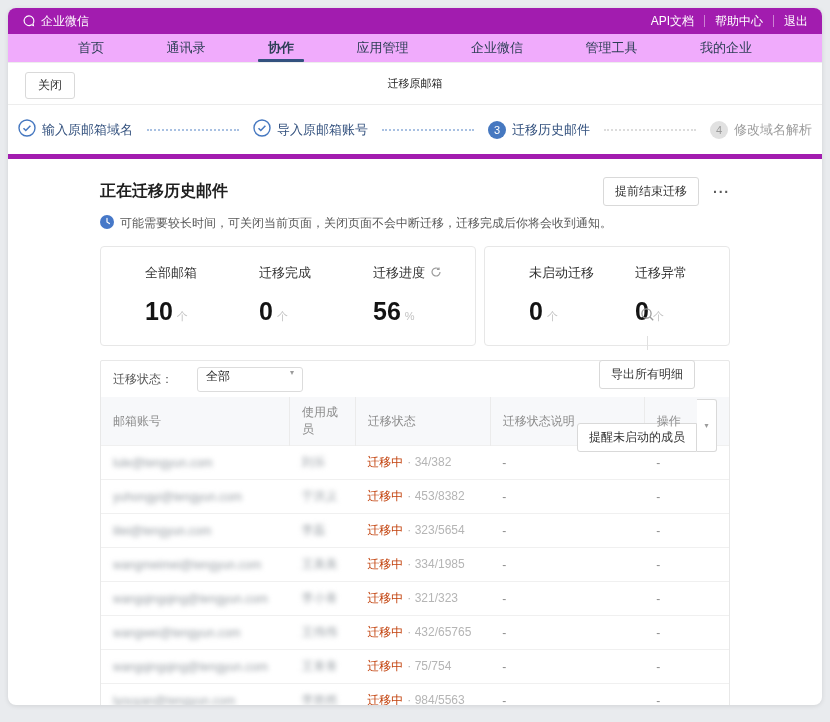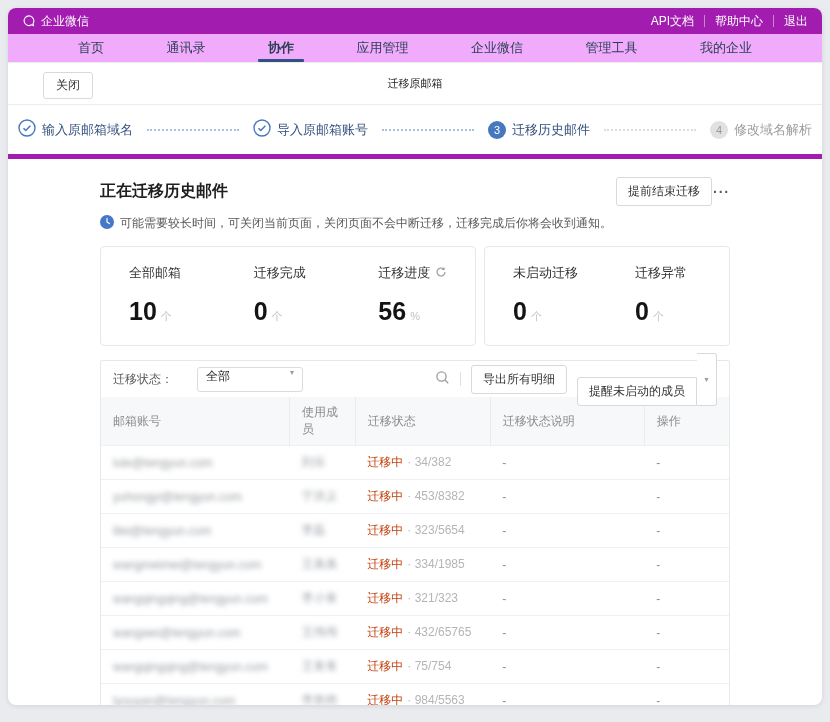--- a/index.html
+++ b/index.html
@@ -40,21 +40,21 @@
   .nav-item.active::after {
     content:""; position:absolute; left:-6px; right:-6px; bottom:0;
     height:3px; background:#33517e; border-radius:1px;
   }
   
   .wiz-head {
     position:relative; height:42px; border-bottom:1px solid #ededed;
     display:flex; align-items:center; justify-content:center;
   }
   .close-btn {
-    position:absolute; left:35px; top:9px;
+    position:absolute; left:17px; top:9px;
     background:#fff; border:1px solid #d9d9d9; border-radius:3px;
     font-size:12px; color:#333; padding:4px 12px; cursor:pointer;
     font-family:inherit;
   }
   .wiz-title { font-size:11px; color:#262626; font-weight:500; }
   
   .steps {
     height:54px; border-bottom:5px solid #a21caf;
     display:flex; align-items:center; justify-content:center;
   }
@@ -66,51 +66,51 @@
     color:#fff; font-size:11px; display:flex; align-items:center;
     justify-content:center;
   }
   .step.pending .step-num { background:#e1e1e1; color:#999; }
   .step-line { width:92px; border-top:2px dotted #a9c1e2; margin:0 14px; }
   .step-line.gray { border-top-color:#dcdcdc; }
   
   .content { width:630px; margin:0 auto; }
   .sec-head { margin-top:18px; display:flex; align-items:center; }
   .sec-title { font-size:16px; font-weight:700; color:#1f1f1f; }
-  .sec-actions { margin-left:auto; display:flex; align-items:center; gap:1px; }
+  .sec-actions { margin-left:auto; display:flex; align-items:center; gap:14px; }
   .btn {
     background:#fff; border:1px solid #d9d9d9; border-radius:3px;
     font-size:12px; color:#333; padding:5px 11px; cursor:pointer;
     font-family:inherit; white-space:nowrap;
   }
   .more-btn { border:none; background:none; color:#595959; font-size:14px;
     font-weight:700; letter-spacing:1px; cursor:pointer; }
   .notice { margin-top:9px; display:flex; align-items:center; gap:6px;
     font-size:12px; color:#595959; }
   
   .stats { margin-top:14px; display:flex; gap:8px; }
   .stat-card { border:1px solid #e7e7e7; border-radius:4px;
-    padding:17px 0 19px; display:flex; }
+    padding:17px 16px 19px; display:flex; }
   .stat-card.c1 { width:376px; }
   .stat-card.c2 { flex:1; }
   .stat { flex:1; padding-left:28px; }
   .stat-label { font-size:13px; color:#333; display:flex; align-items:center; gap:5px; }
   .stat-value { margin-top:15px; font-size:25px; font-weight:700; color:#141414; }
   .stat-suffix { font-size:11px; font-weight:400; color:#c2c2c2; margin-left:4px; }
   
   .panel { margin-top:14px; border:1px solid #e8e8e8; border-radius:2px; }
   .filter-row { display:flex; align-items:center; padding:5px 12px; height:36px; }
   .filter-label { font-size:12px; color:#595959; margin-right:24px; }
   .select {
     width:106px; height:25px; border:1px solid #dcdcdc; border-radius:3px;
     display:flex; align-items:flex-start; padding:0 8px; font-size:12px;
     color:#262626; cursor:pointer; background:#fff;
   }
   .select .caret { margin-left:auto; color:#9b9b9b; font-size:8px; }
-  .filter-right { margin-left:auto; display:flex; align-items:center; gap:10px; }
+  .filter-right { margin-left:auto; display:flex; align-items:center; gap:10px;flex-direction:column; }
   .vdiv { width:1px; height:14px; background:#e0e0e0; }
   .split { display:flex; }
   .split .btn.main { border-radius:3px 0 0 3px;margin-top:24px; }
   .split .caret-btn {
     width:20px; border:1px solid #d9d9d9; border-left:none;
     border-radius:0 3px 3px 0; background:#fff; color:#9b9b9b;
     font-size:8px; cursor:pointer; display:flex; align-items:center;
     justify-content:center;
   }
   table { width:100%; border-collapse:collapse; font-size:12px; table-layout:fixed; }

